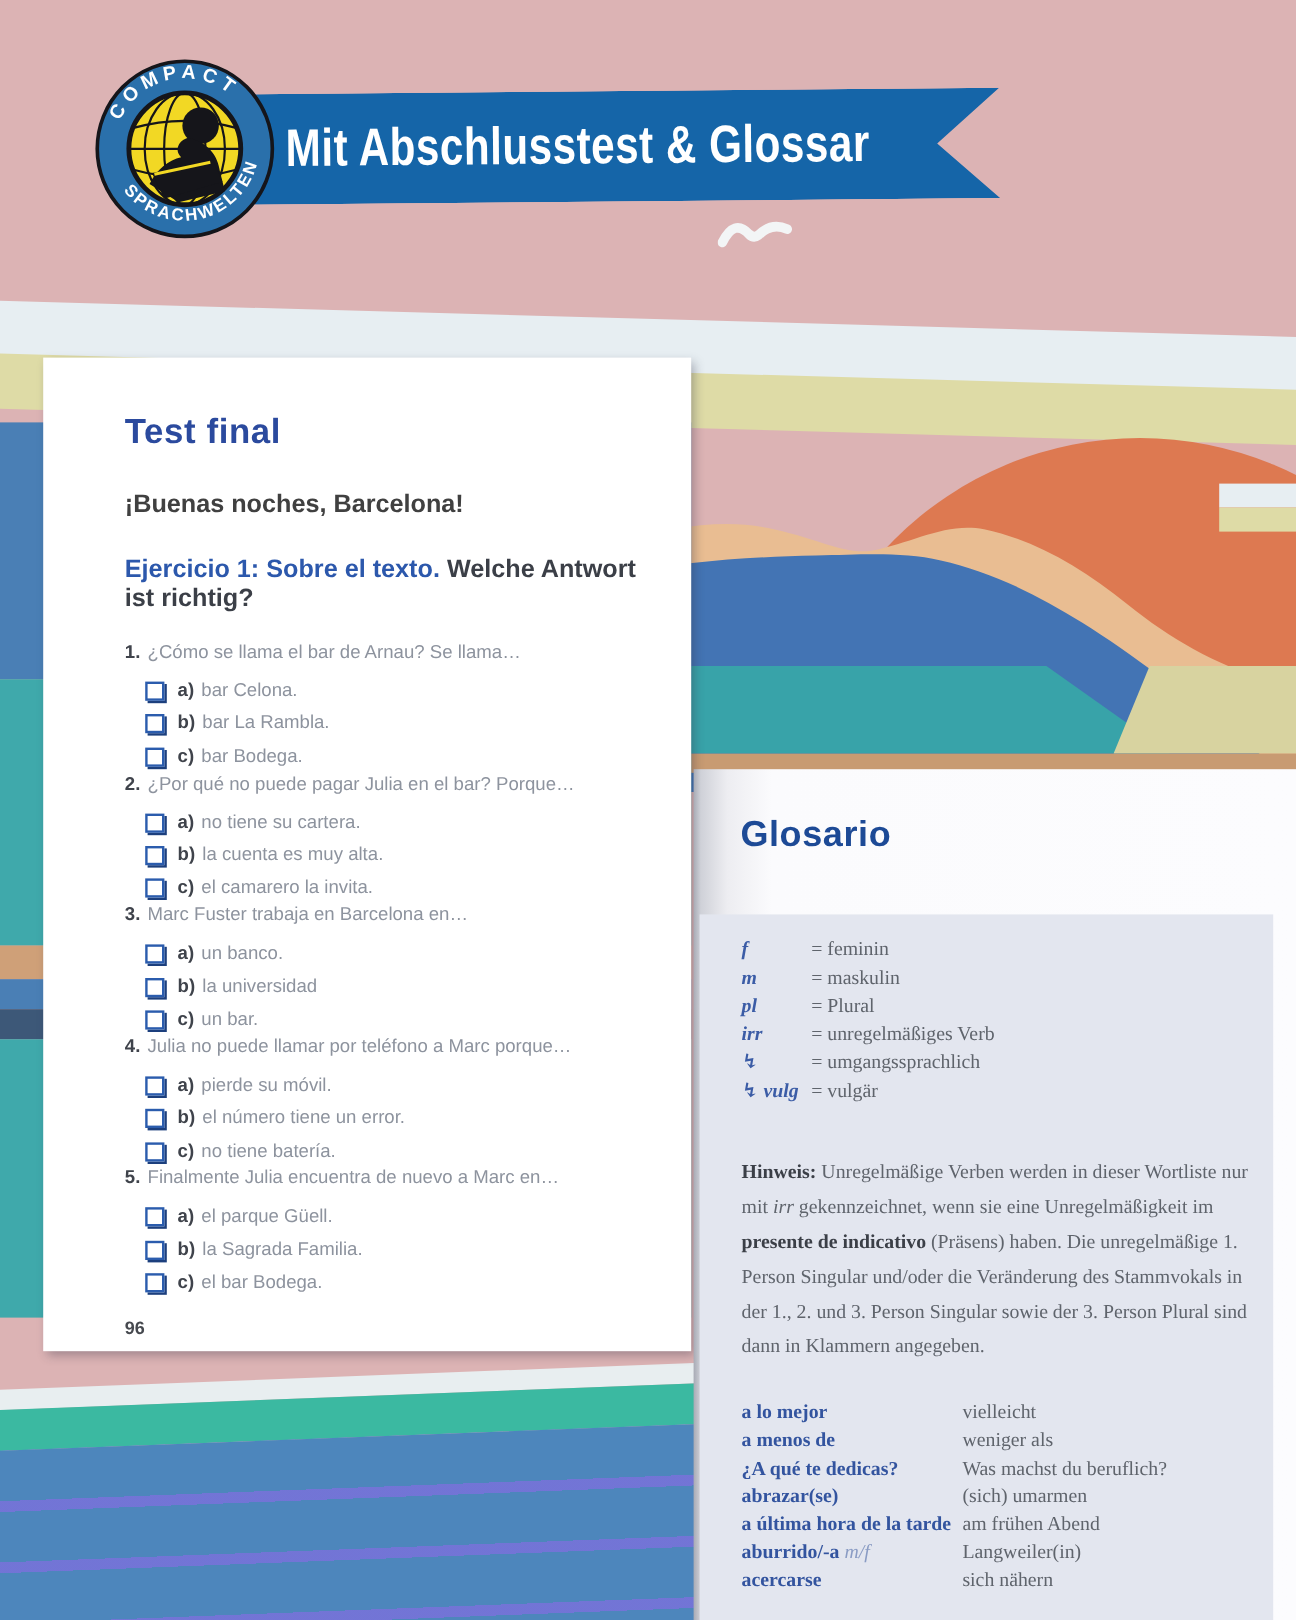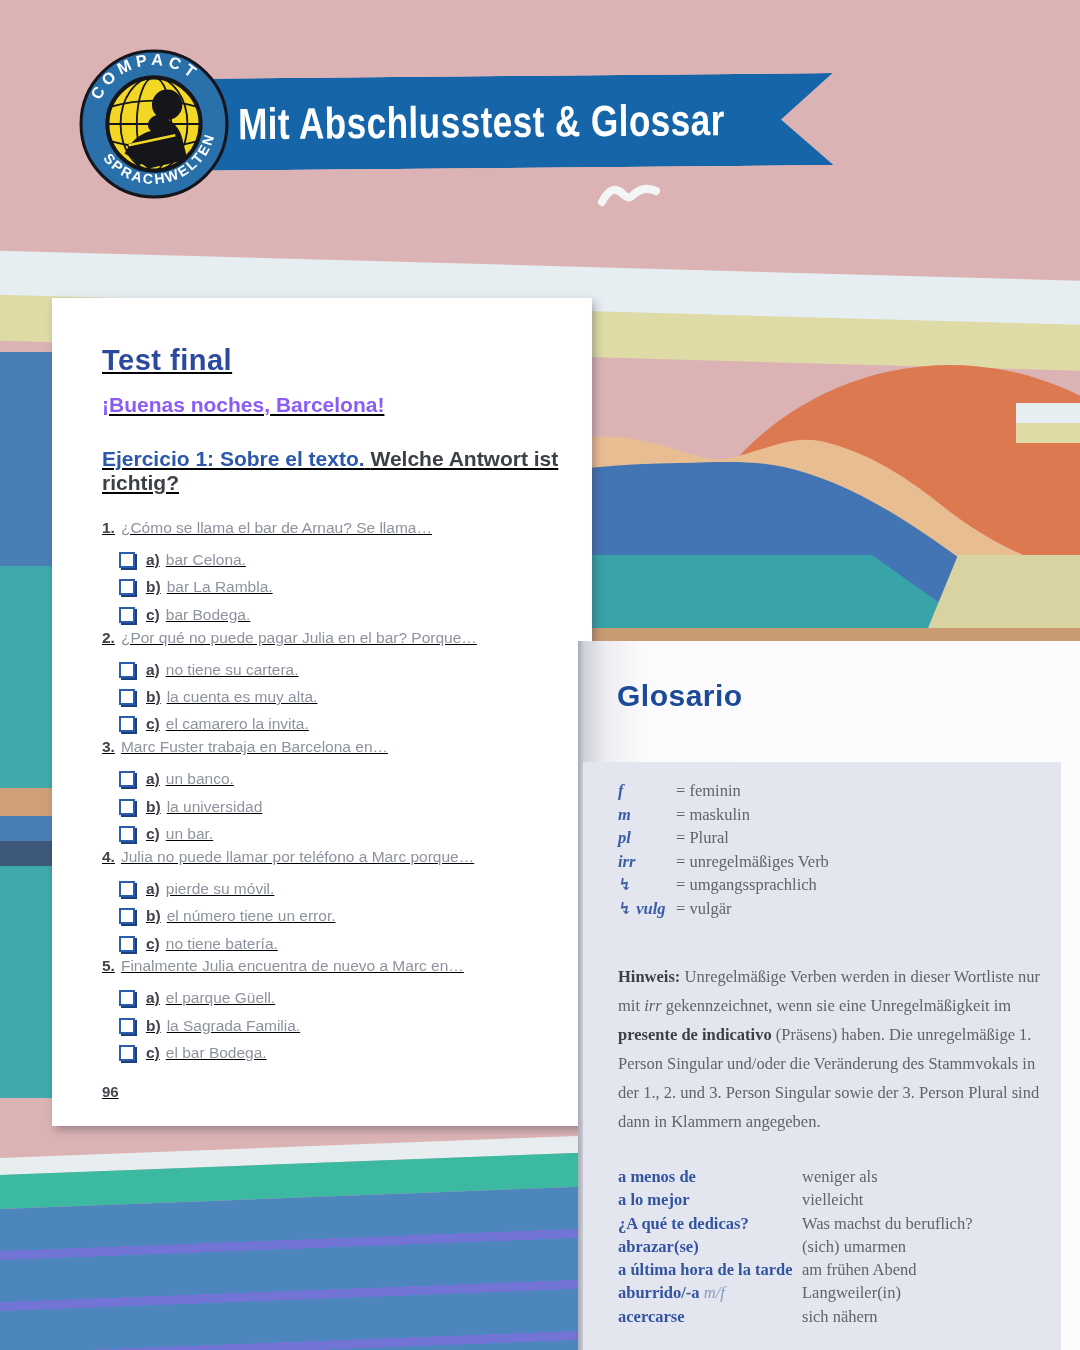--- a/index.html
+++ b/index.html
@@ -39,26 +39,26 @@
   }
   .ribbon-text{
     display:inline-block;margin-left:70px;color:#ffffff;font-weight:700;
     font-size:44px;white-space:nowrap;transform:scaleX(.8);
     transform-origin:left center;letter-spacing:0.5px;
   }
   .logo{left:78px;top:48px;width:152px;height:152px;z-index:30;}
 
   
   .left-page{
-    left:52px;top:298px;width:540px;height:828px;background:#ffffff;z-index:10;
+    left:36px;top:298px;width:540px;height:828px;background:#ffffff;z-index:10;
     box-shadow:3px 4px 8px rgba(50,50,70,.35);
-    box-sizing:border-box;padding:46px 28px 0 50px;text-decoration:underline;
+    box-sizing:border-box;padding:46px 28px 0 68px;
   }
   .lp-title{font-size:29px;font-weight:700;color:#2b4a9e;letter-spacing:.5px;}
-  .lp-subtitle{margin-top:16px;font-size:21px;font-weight:700;color:#8b5cf6;}
+  .lp-subtitle{margin-top:32px;font-size:21px;font-weight:700;color:#404040;}
   .lp-exercise{margin-top:30px;font-size:21px;font-weight:700;}
   .lp-exercise .ex-label{color:#2c58ac;}
   .lp-exercise .ex-q{color:#3b3f47;}
   .questions{margin-top:24px;}
   .qline{display:flex;align-items:baseline;height:27.4px;font-size:15.5px;}
   .q-num{font-weight:700;color:#3f434b;margin-right:6px;}
   .q-text{color:#8d939e;}
   .oline{display:flex;align-items:center;height:27.4px;font-size:15.5px;padding-left:17px;}
   .chk{
     width:12px;height:12px;border:2px solid #2b5cad;background:#ffffff;
@@ -302,28 +302,28 @@
         <span class="abbr-def">= vulgär</span>
       </div>
     </div>
 
     <div class="note">
       <b>Hinweis:</b><span> Unregelmäßige Verben werden in dieser Wortliste nur mit </span><i>irr</i><span> gekennzeichnet, wenn sie eine Unregelmäßigkeit im </span><b>presente de indicativo</b><span> (Präsens) haben. Die unregelmäßige 1. Person Singular und/oder die Veränderung des Stammvokals in der 1., 2. und 3. Person Singular sowie der 3. Person Plural sind dann in Klammern angegeben.</span>
     </div>
 
     <div class="entries">
       <div class="entry-row">
+        <span class="term"><span>a lo mejor</span><span class="suffix"></span></span>
+        <span class="trans">vielleicht</span>
+      </div>
+      <div class="entry-row">
         <span class="term"><span>a menos de</span><span class="suffix"></span></span>
         <span class="trans">weniger als</span>
       </div>
       <div class="entry-row">
-        <span class="term"><span>a lo mejor</span><span class="suffix"></span></span>
-        <span class="trans">vielleicht</span>
-      </div>
-      <div class="entry-row">
         <span class="term"><span>¿A qué te dedicas?</span><span class="suffix"></span></span>
         <span class="trans">Was machst du beruflich?</span>
       </div>
       <div class="entry-row">
         <span class="term"><span>abrazar(se)</span><span class="suffix"></span></span>
         <span class="trans">(sich) umarmen</span>
       </div>
       <div class="entry-row">
         <span class="term"><span>a última hora de la tarde</span><span class="suffix"></span></span>
         <span class="trans">am frühen Abend</span>

